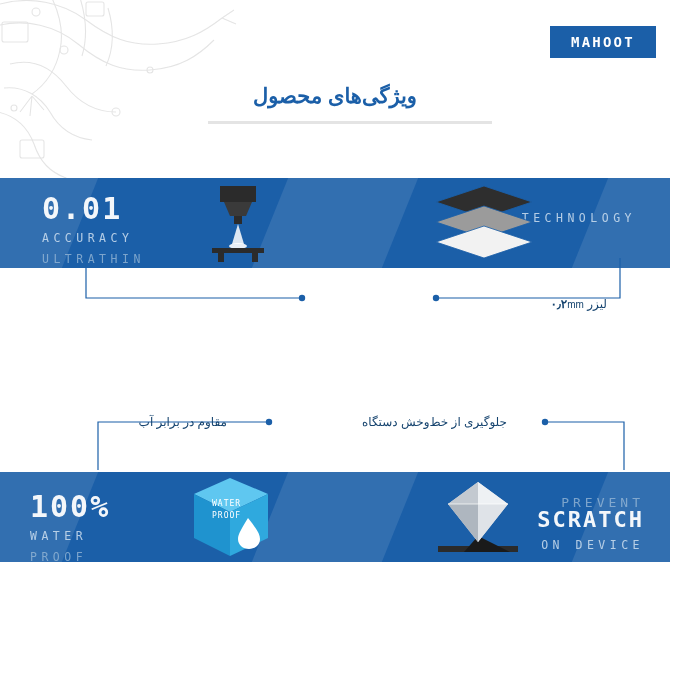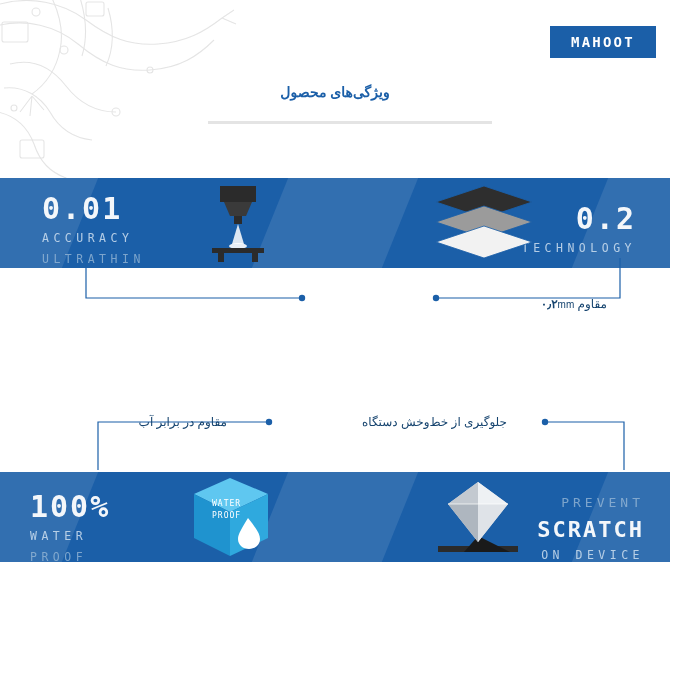--- a/index.html
+++ b/index.html
@@ -54,21 +54,21 @@
   }
 
   
   .title {
     position: absolute;
     top: 84px;
     right: 0;
     left: 0;
     text-align: center;
     color: #1b5fa8;
-    font-size: 14px;
+    font-size: 21px;
     font-weight: bold;
     direction: rtl;
   }
   .title-rule {
     position: absolute;
     top: 121px;
     left: 208px;
     width: 284px;
     height: 3px;
     background: #e4e4e4;
@@ -244,21 +244,20 @@
       <rect x="16" y="66" width="52" height="5" fill="#2b2b2b"></rect>
       <rect x="22" y="71" width="6" height="9" fill="#2b2b2b"></rect>
       <rect x="56" y="71" width="6" height="9" fill="#2b2b2b"></rect>
     </g>
   </svg>
 
   <div class="band right top">
     <div class="wedge a"></div>
     <div class="wedge b"></div>
     <div class="band-text ultrathin">
-      <div class="big-num">0.2</div>
       <div class="sub-line">TECHNOLOGY</div>
     </div>
   </div>
 
   <svg class="layers-graphic" viewBox="0 0 112 82">
     <g stroke="#1b5fa8" stroke-width="0.8">
       <polygon points="56,2 104,18 56,34 8,18" fill="#2e2e2e"></polygon>
       <polygon points="56,22 104,38 56,54 8,38" fill="#9b9b9b"></polygon>
       <polygon points="56,42 104,58 56,74 8,58" fill="#f2f2f2"></polygon>
     </g>
@@ -267,21 +266,21 @@
   <svg class="connector" style="left:78px; top:256px; width:230px; height:60px;" viewBox="0 0 230 60">
     <path d="M8 2 L8 42 L222 42" fill="none" stroke="#1b5fa8" stroke-width="1.2"></path>
     <circle cx="224" cy="42" r="3.2" fill="#1b5fa8"></circle>
   </svg>
   <svg class="connector" style="left:432px; top:256px; width:196px; height:60px;" viewBox="0 0 196 60">
     <path d="M188 2 L188 42 L6 42" fill="none" stroke="#1b5fa8" stroke-width="1.2"></path>
     <circle cx="4" cy="42" r="3.2" fill="#1b5fa8"></circle>
   </svg>
 
   <div class="callout c-thin">
-    <span>مقاوم</span>
+    <span>لیزر</span>
     <b>۰٫۲</b><span class="mm">mm</span>
   </div>
 
   <svg class="connector" style="left:90px; top:408px; width:190px; height:64px;" viewBox="0 0 190 64">
     <path d="M8 62 L8 14 L176 14" fill="none" stroke="#1b5fa8" stroke-width="1.2"></path>
     <circle cx="179" cy="14" r="3.2" fill="#1b5fa8"></circle>
   </svg>
   <svg class="connector" style="left:382px; top:408px; width:250px; height:64px;" viewBox="0 0 250 64">
     <path d="M242 62 L242 14 L166 14" fill="none" stroke="#1b5fa8" stroke-width="1.2"></path>
     <circle cx="163" cy="14" r="3.2" fill="#1b5fa8"></circle>
@@ -309,21 +308,21 @@
       <text x="34" y="46" fill="#ffffff" font-size="8" font-family="DejaVu Sans Mono, monospace" letter-spacing="1">PROOF</text>
       <path d="M70 46 C78 56 82 62 82 67 C82 73 77 77 71 77 C65 77 60 73 60 67 C60 62 64 56 70 46 Z" fill="#ffffff"></path>
     </g>
   </svg>
 
   <div class="band right bottom">
     <div class="wedge a"></div>
     <div class="wedge b"></div>
     <div class="band-text prevent">
       <div class="sub-line dim" style="margin-top:0; font-size:13px; letter-spacing:4px;">PREVENT</div>
-      <div class="big-num" style="font-size:22px; margin-top:10px;text-align:center;">SCRATCH</div>
+      <div class="big-num" style="font-size:22px; text-align:center;">SCRATCH</div>
       <div class="sub-line">ON DEVICE</div>
     </div>
   </div>
 
   <svg class="diamond-graphic" viewBox="0 0 108 92">
     <g>
       <rect x="14" y="74" width="80" height="6" fill="#2b2b2b"></rect>
       <polygon points="54,64 86,80 40,80" fill="#1a1a1a"></polygon>
       <polygon points="54,10 84,32 54,70 24,32" fill="#d9dde2"></polygon>
       <polygon points="54,10 84,32 54,32" fill="#eef1f4"></polygon>

